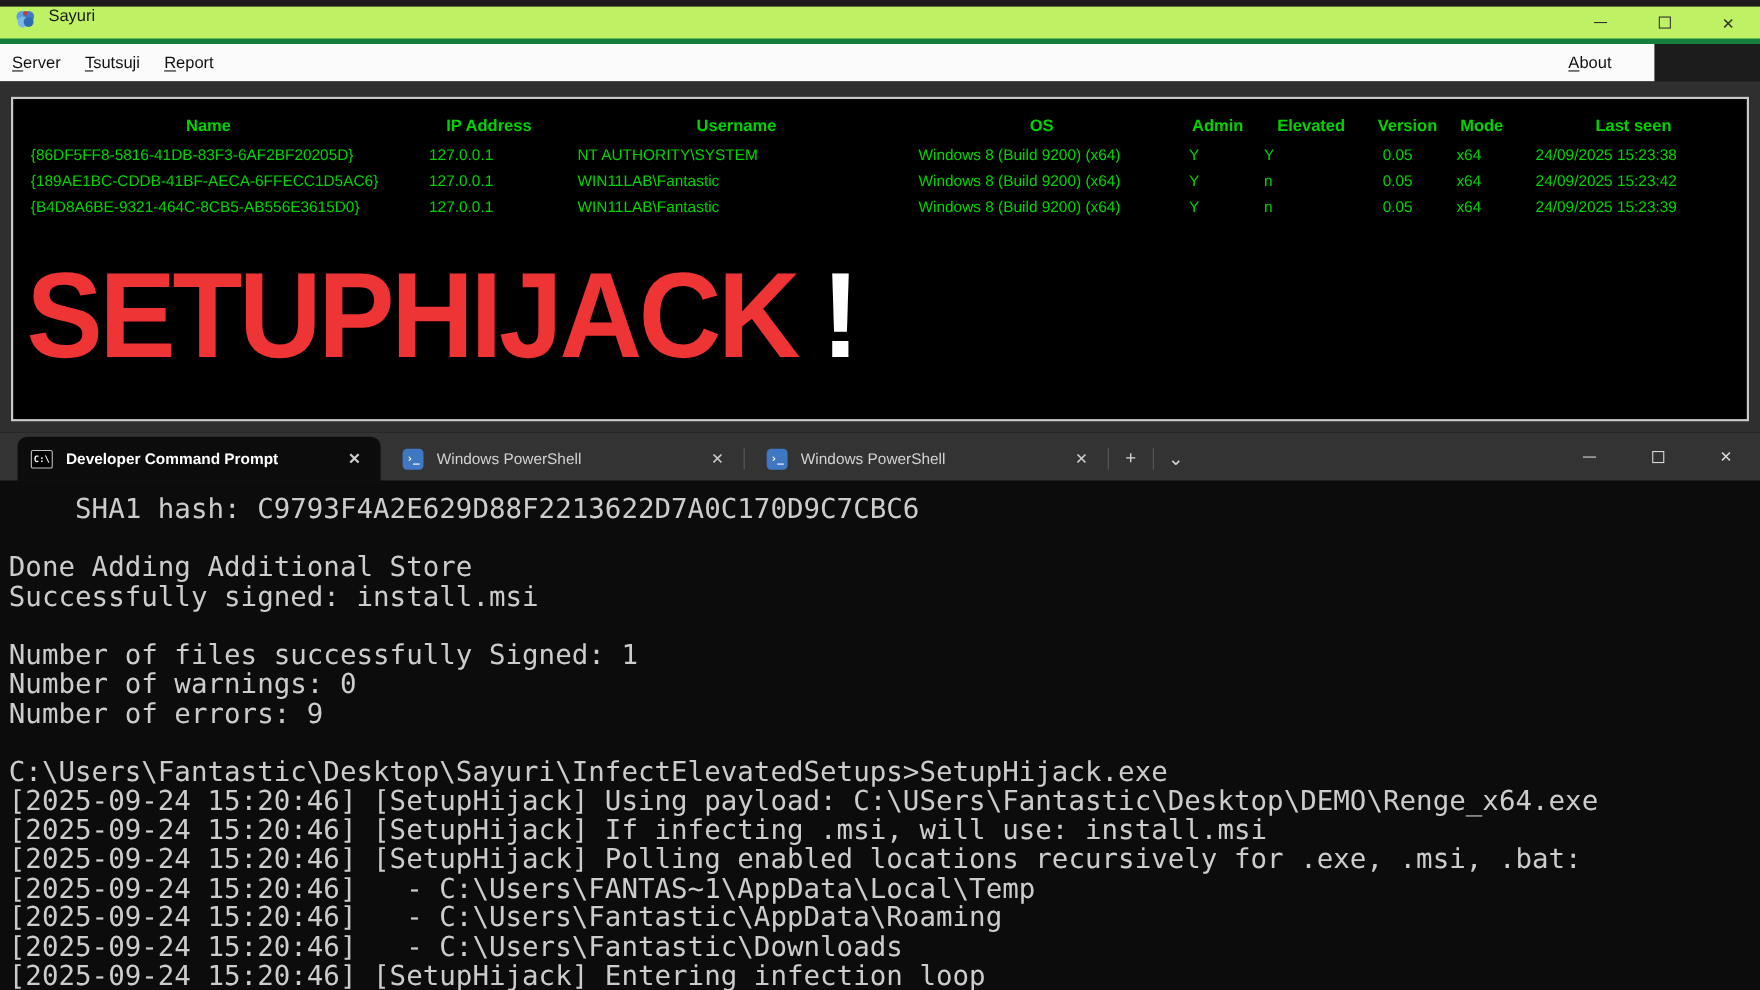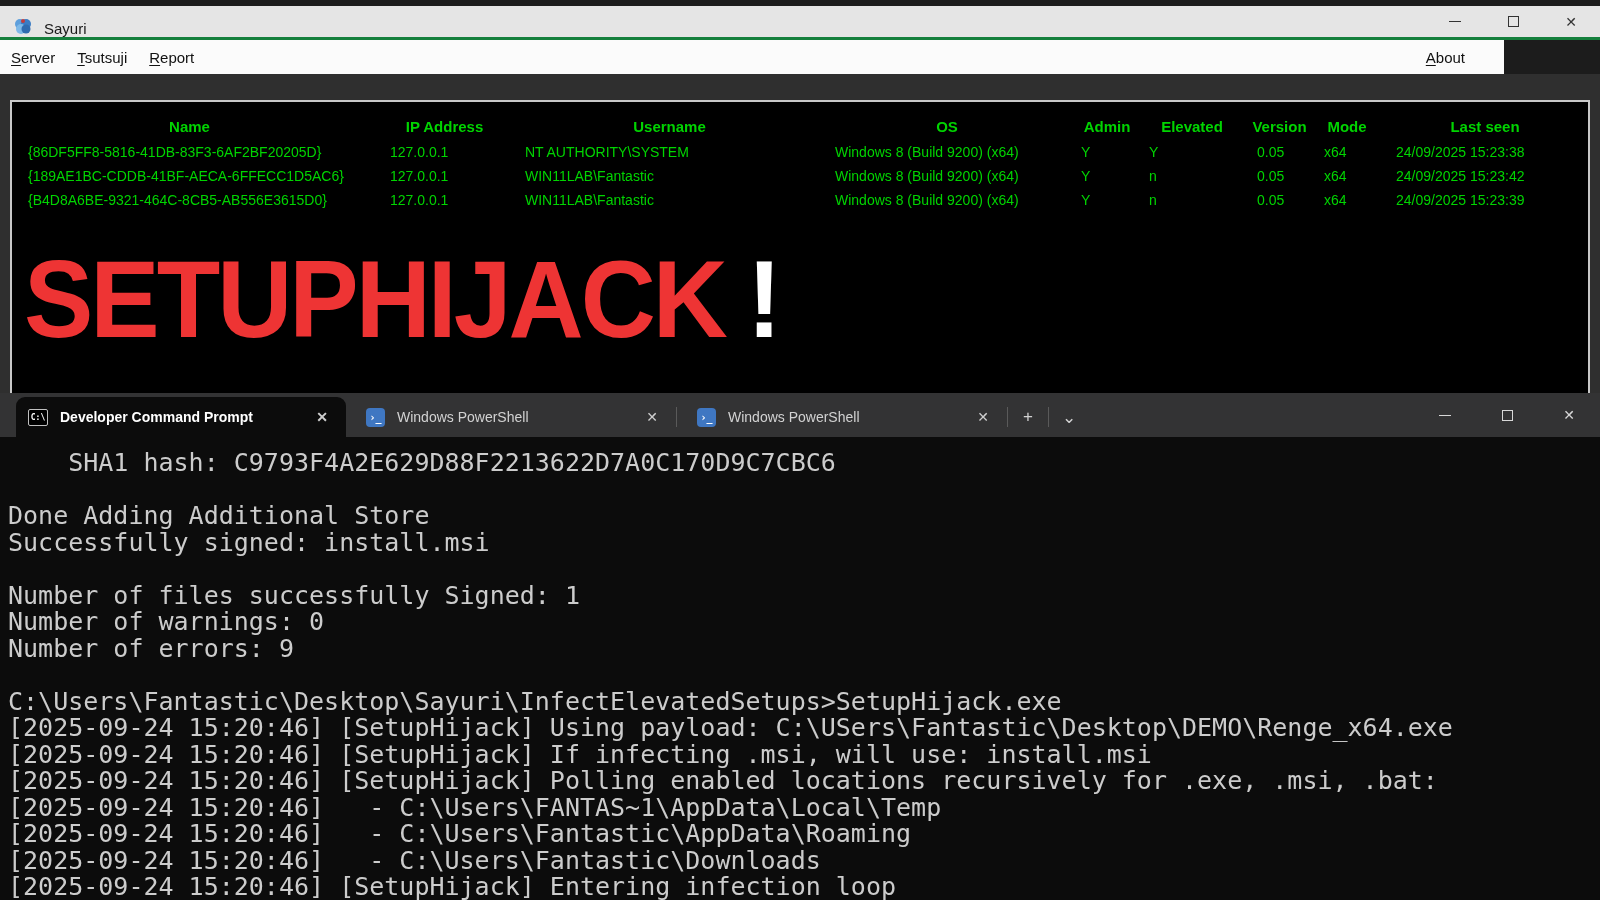--- a/index.html
+++ b/index.html
@@ -3,22 +3,22 @@
 <meta charset="utf-8">
 <style>
   * { margin: 0; padding: 0; box-sizing: border-box; }
   html, body { width: 1600px; height: 900px; overflow: hidden; background: #1c1c1c; }
   body { font-family: "Liberation Sans", sans-serif; position: relative; }
 
   
   .app-top-strip { position: absolute; left: 0; top: 0; width: 1600px; height: 6px; background: #1c1c1c; }
   .titlebar {
     position: absolute; left: 0; top: 6px; width: 1600px; height: 34px;
-    background: #e5e5e5; display: flex; align-items: flex-end;
-    border-bottom: 3px solid #15803d;
+    background: #bef264; display: flex; align-items: flex-start;
+    border-bottom: 5px solid #15803d;
   }
   .titlebar .app-icon { width: 22px; height: 22px; margin-left: 12px; display: flex; align-items: center; justify-content: center; }
   .titlebar .app-title { margin-left: 10px; font-size: 15px; color: #1a1a1a; }
   .win-controls { margin-left: auto; display: flex; height: 100%; }
   .win-btn {
     width: 58px; height: 100%; display: flex; align-items: center; justify-content: center;
     font-size: 14px; color: #333; cursor: default;
   }
   .win-btn .max-box { width: 11px; height: 11px; border: 1.4px solid #333; }
   .win-btn .min-line { width: 12px; height: 0; border-top: 1.6px solid #333; }
@@ -29,21 +29,21 @@
   }
   .menu-item { padding: 6px 11px; }
   .menu-item.about { margin-left: auto; margin-right: 28px; }
   .mn { text-decoration: underline; text-underline-offset: 2px; }
 
   .client-area {
     position: absolute; left: 0; top: 74px; width: 1600px; height: 319px;
     background: #2f2f2f;
   }
   .black-panel {
-    position: absolute; left: 10px; top: 26px; width: 1580px; height: 295px;
+    position: absolute; left: 10px; top: 14px; width: 1580px; height: 295px;
     background: #000; border: 2px solid #c9c9c9;
   }
 
   
   .c2-table { width: 100%; padding-top: 10px; color: #00d400; }
   .c2-row {
     display: grid;
     grid-template-columns: 355px 155px 295px 260px 60px 110px 65px 70px 1fr;
     height: 24px; align-items: center; font-size: 14px;
   }

